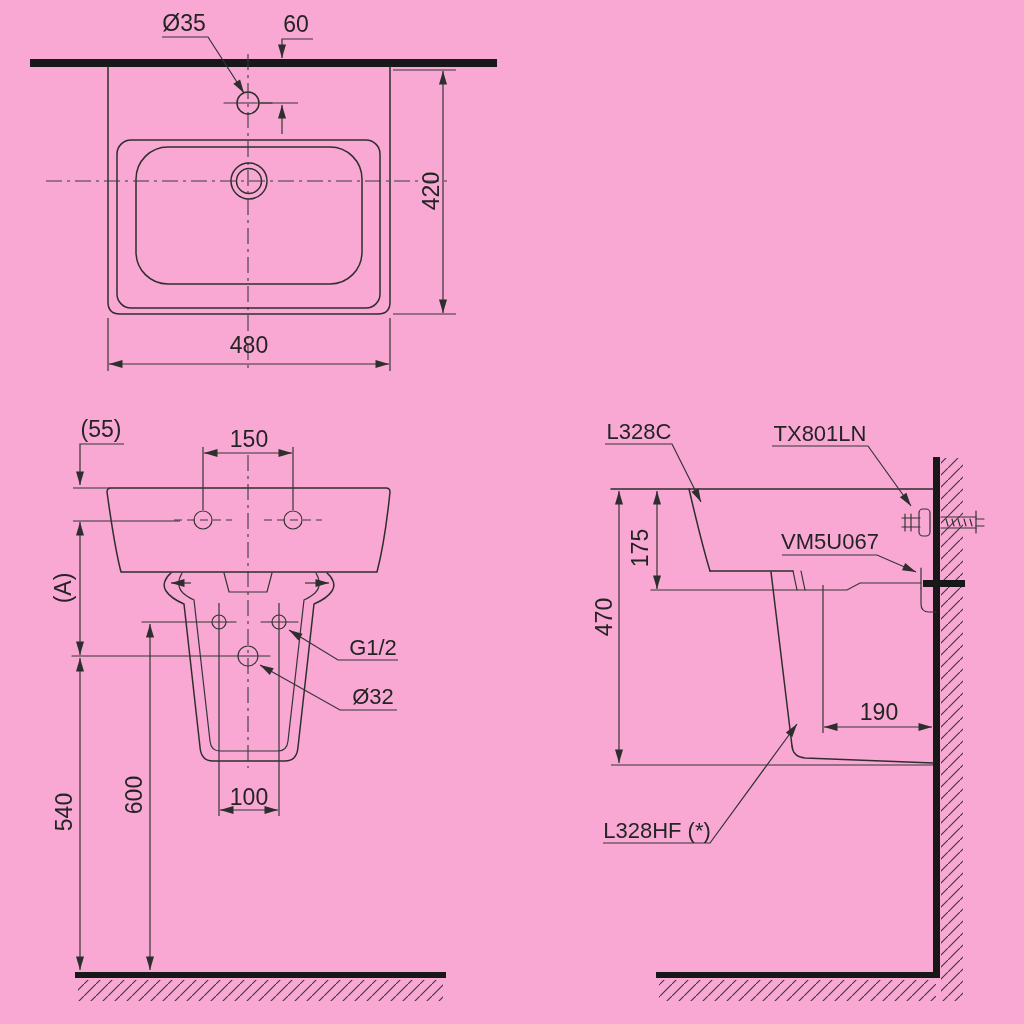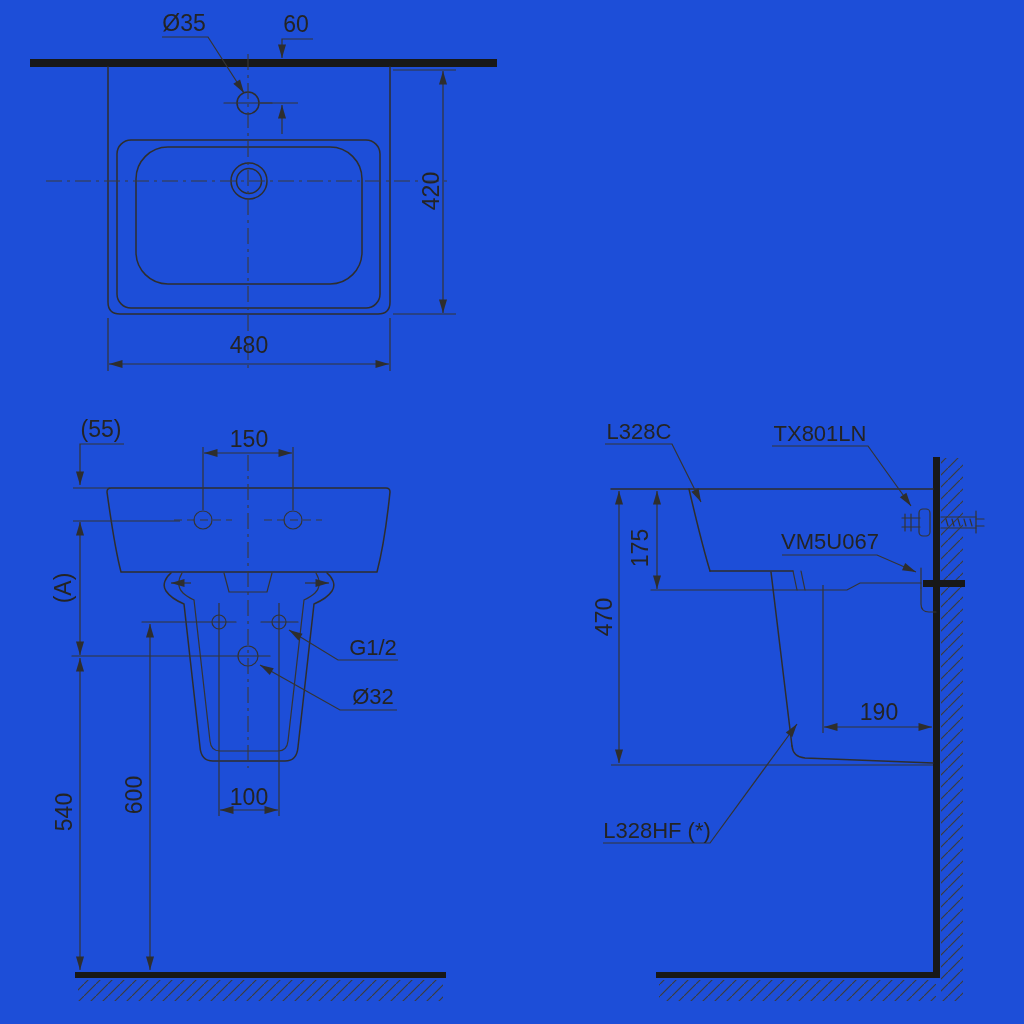--- a/index.html
+++ b/index.html
@@ -1,16 +1,16 @@
 <!DOCTYPE html>
 <html><head>
 <meta charset="utf-8">
 <style>
   html,body{margin:0;padding:0;background:#f4f4f2;}
-  .page{width:1024px;height:1024px;background:#1d4ed8;position:relative;margin:0 auto;
+  .page{width:1024px;height:1024px;background:#f9a8d4;position:relative;margin:0 auto;
         font-family:"Liberation Sans","DejaVu Sans",sans-serif;}
   svg{display:block}
   .ln{stroke:#2e2e2e;stroke-width:1.5;fill:none;stroke-linecap:round;stroke-linejoin:round}
   .ln-thin{stroke:#343434;stroke-width:1.2;fill:none;stroke-linecap:round}
   .dim{stroke:#343434;stroke-width:1.2;fill:none}
   .cl{stroke:#3a3a3a;stroke-width:1.1;fill:none;stroke-dasharray:16 5 3 5}
   .dash{stroke:#3a3a3a;stroke-width:1.1;fill:none;stroke-dasharray:8 5}
   .heavy{fill:#181818;stroke:none}
   .hatchfill{fill:url(#hatch);stroke:none}
   text{fill:#242424;font-size:23px;dominant-baseline:central}

